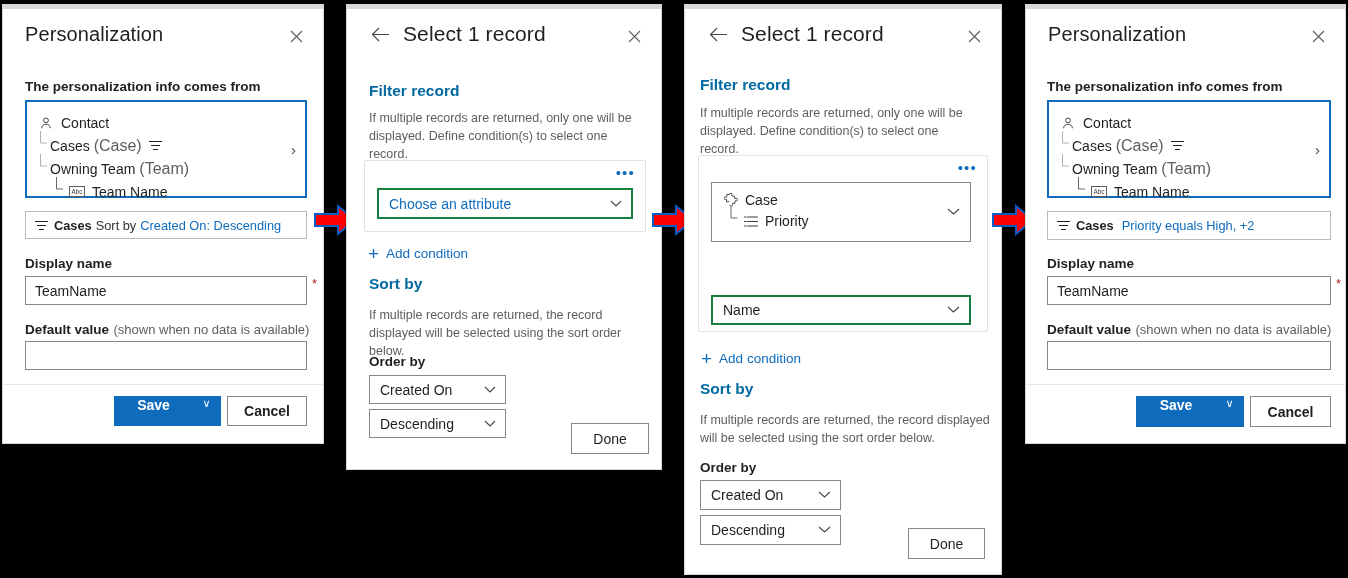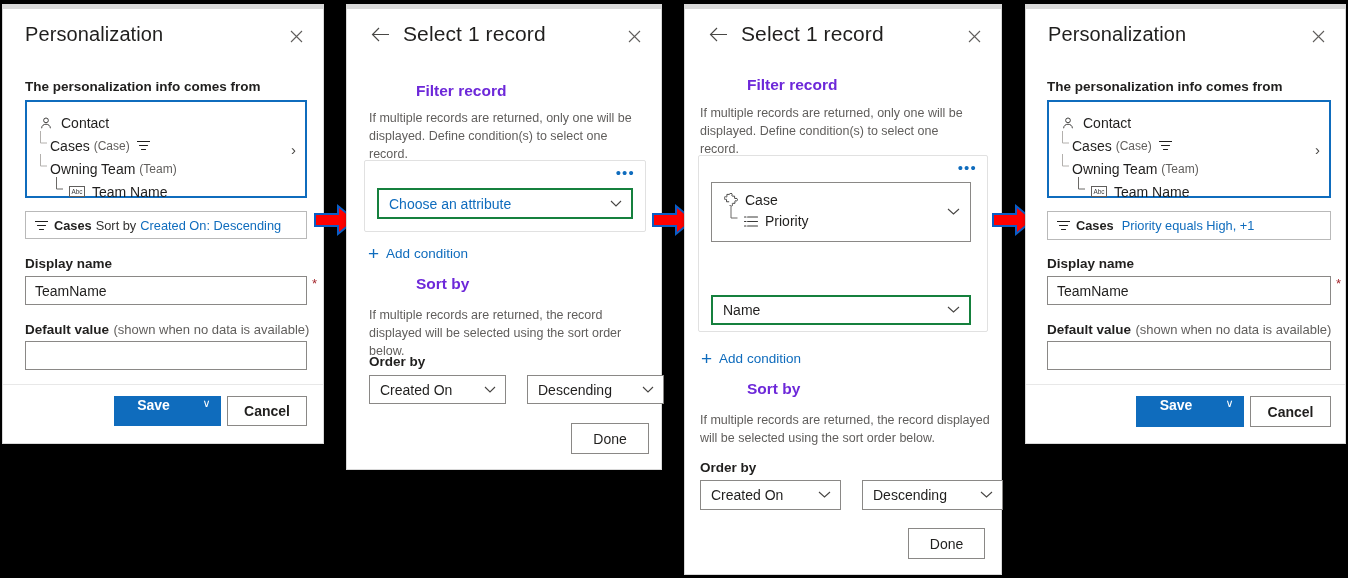--- a/index.html
+++ b/index.html
@@ -34,35 +34,35 @@
     width:22px;height:22px;margin-right:12px;display:flex;align-items:center;justify-content:center;
     color:#494846;flex:0 0 auto;cursor:pointer;
   }
   .close-x{
     position:absolute;right:16px;top:20px;width:22px;height:22px;
     display:flex;align-items:center;justify-content:center;color:#605e5c;cursor:pointer;
   }
 
   
   .lbl{font-size:13.5px;color:#201f1e;font-weight:700;}
-  .sect-h{font-size:15.5px;color:#6d28d9;font-weight:700;margin-left:47px;}
+  .sect-h{font-size:15.5px;color:#0369a1;font-weight:700;}
   .desc{font-size:12.5px;color:#605e5c;line-height:1.45;font-weight:400;}
 
   
   .tree-box{
     border:2px solid #0f6cbd;background:#fff;box-sizing:border-box;
     position:relative;padding:9px 12px 9px 10px;
   }
   .tree-chevron{
     position:absolute;right:9px;top:50%;transform:translateY(-50%);
     color:#484644;font-size:15px;line-height:1;
   }
   .tree-row{display:flex;align-items:center;height:23px;font-size:14px;color:#201f1e;white-space:nowrap;}
   .tree-row .ent{font-weight:400;}
-  .tree-row .paren{color:#605e5c;font-size:12px;margin-left:4px;}
+  .tree-row .paren{color:#605e5c;font-size:16px;margin-left:4px;}
   .tree-ico{width:17px;height:17px;margin-right:7px;flex:0 0 auto;display:flex;align-items:center;justify-content:center;color:#3b3a39;}
   .elbow{width:13px;flex:0 0 auto;color:#a19f9d;font-size:12px;display:flex;align-items:flex-start;justify-content:center;}
   .filter-ico{margin-left:7px;display:inline-flex;align-items:center;color:#201f1e;}
 
   
   .sum-bar{
     border:1px solid #b9b9b9;background:#fff;box-sizing:border-box;
     display:flex;align-items:center;padding:0 9px;font-size:12.8px;color:#201f1e;
     white-space:nowrap;cursor:pointer;
   }
@@ -111,21 +111,21 @@
   .dd-multi .r2{display:flex;align-items:center;font-size:14px;color:#201f1e;height:22px;}
 
   .add-cond{
     display:flex;align-items:center;color:#0f6cbd;font-size:13.5px;cursor:pointer;white-space:nowrap;
   }
   .add-cond .plus{font-size:19px;font-weight:300;margin-right:7px;line-height:1;color:#0f6cbd;}
 
   
   .arrow{position:absolute;}
 
-  .orderby-row{display:flex;gap:21px;}
+  .orderby-row{display:flex;gap:5px;flex-direction:column;}
 </style>
 </head>
 <body>
 
 <div class="stage">
 
   <div class="panel" style="left:2px;top:4px;width:322px;height:440px;">
     <div class="panel-top-strip"></div>
     <div class="panel-inner">
 
@@ -488,21 +488,21 @@
       </div>
 
       <div class="sum-bar" style="position:absolute;left:21px;top:206px;width:284px;height:29px;">
         <span class="ico">
           <svg width="13" height="11" viewBox="0 0 13 11">
               <path d="M0.5 1.5H12.5M2.5 5.5H10.5M4.5 9.5H8.5" stroke="#201f1e" stroke-width="1.2" fill="none" stroke-linecap="round"></path>
             </svg>
         </span>
         <span class="b">Cases</span>
         <span class="g"></span>
-        <span class="blue">Priority equals High, +1</span>
+        <span class="blue">Priority equals High, +2</span>
       </div>
 
       <div class="lbl" style="position:absolute;left:21px;top:251px;">Display name</div>
       <div class="txtfield" style="position:absolute;left:21px;top:271px;width:284px;height:29px;">
         <span>TeamName</span>
       </div>
       <span class="req-star" style="left:310px;top:272px;">*</span>
 
       <div style="position:absolute;left:21px;top:315px;white-space:nowrap;">
         <span class="lbl">Default value</span>

